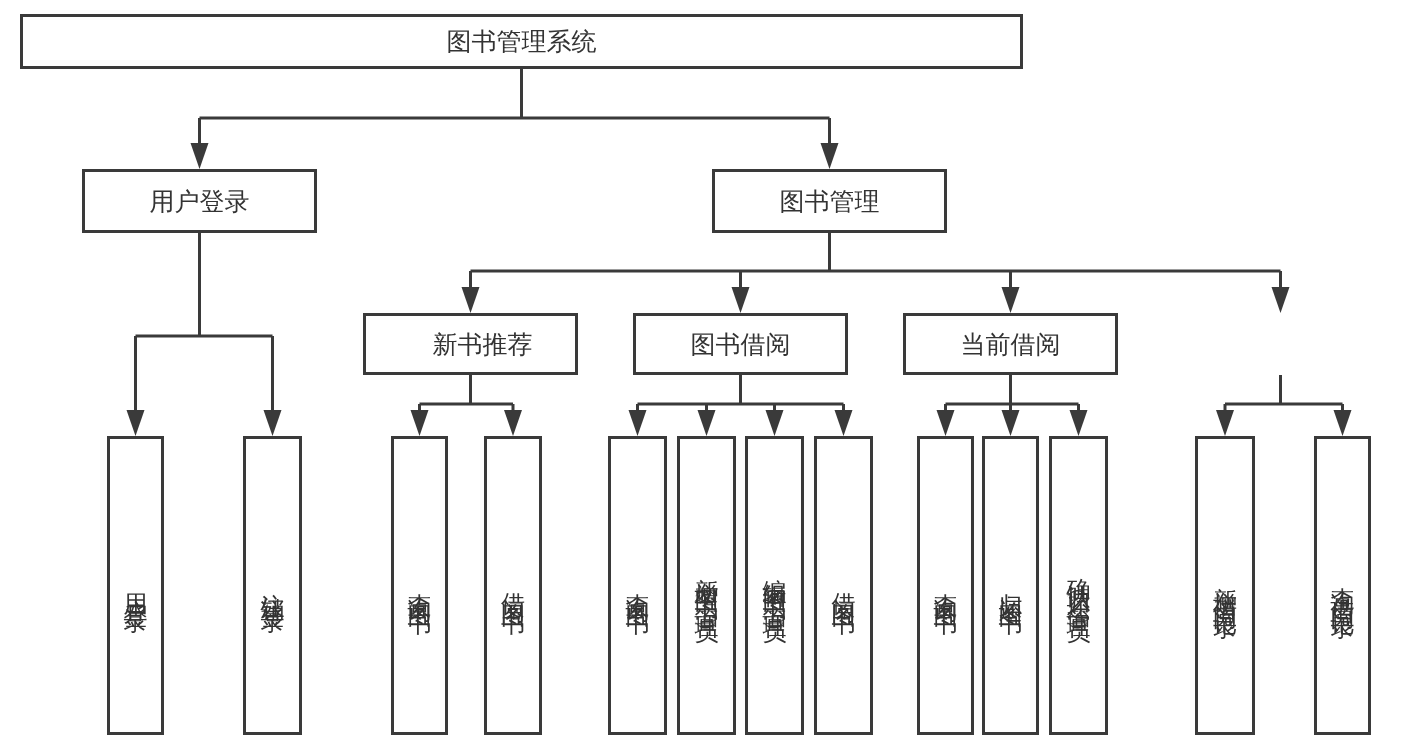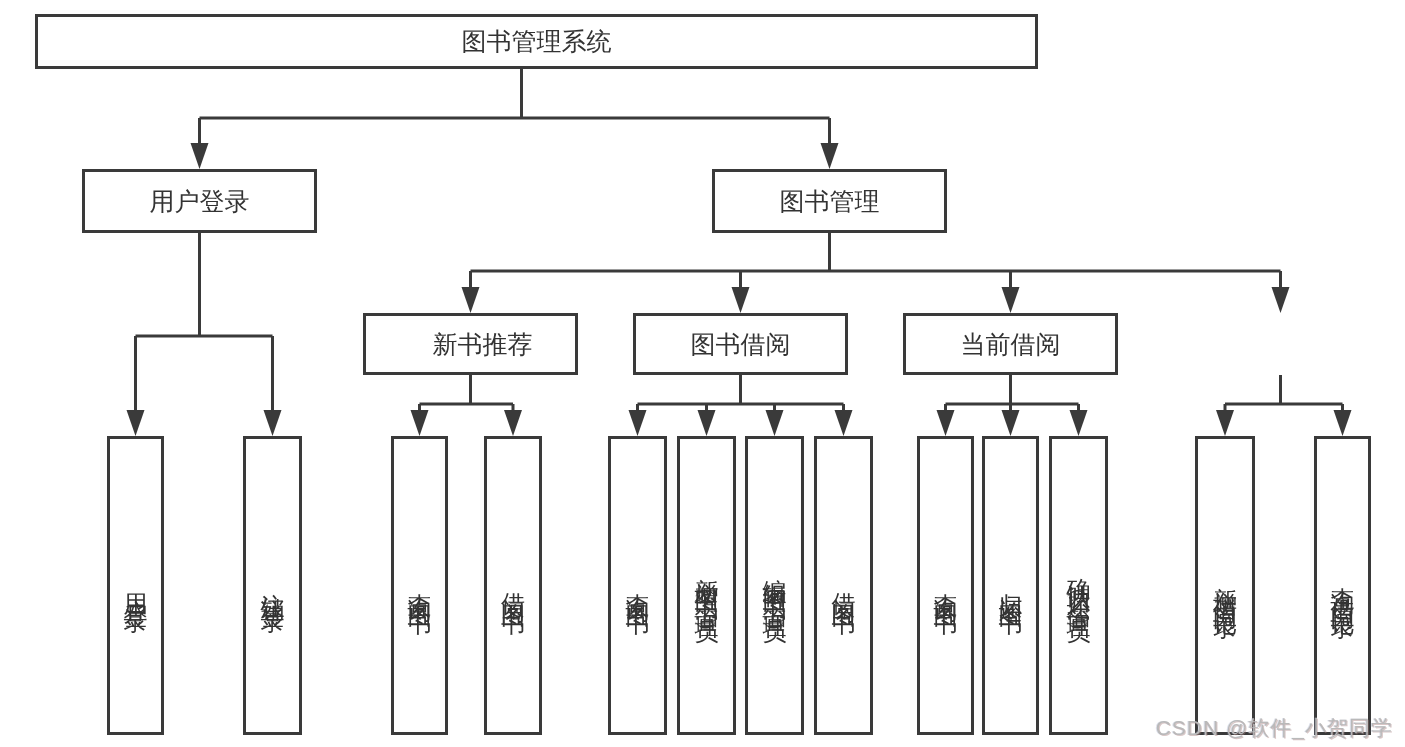--- a/index.html
+++ b/index.html
@@ -96,21 +96,21 @@
       <polygon points="1001.5,410 1019.5,410 1010.5,436"></polygon>
       <polygon points="1069.5,410 1087.5,410 1078.5,436"></polygon>
     </g>
     <g>
       <path d="M1280.5 375 V404 M1225 404 H1342.5 M1225 404 V412 M1342.5 404 V412"></path>
       <polygon points="1216,410 1234,410 1225,436"></polygon>
       <polygon points="1333.5,410 1351.5,410 1342.5,436"></polygon>
     </g>
   </svg>
 
-  <div class="box" style="left:20px; top:14px; width:1003px; height:55px;margin-left:15px;">
+  <div class="box" style="left:20px; top:14px; width:1003px; height:55px;">
     <span>图书管理系统</span>
   </div>
 
   <div class="box" style="left:82px; top:169px; width:235px; height:64px;">
     <span>用户登录</span>
   </div>
   <div class="box" style="left:712px; top:169px; width:235px; height:64px;">
     <span>图书管理</span>
   </div>
 
@@ -161,15 +161,14 @@
     <span>确认归还（管理员）</span>
   </div>
 
   <div class="box leaf" style="left:1195px; top:436px; width:60px; height:299px;">
     <span>新增借阅记录</span>
   </div>
   <div class="box leaf" style="left:1314px; top:436px; width:57px; height:299px;">
     <span>查询借阅记录</span>
   </div>
 
-  <div class="watermark">CSDN @软件_小贺同学</div>
 
 </div>
 
 </body></html>

